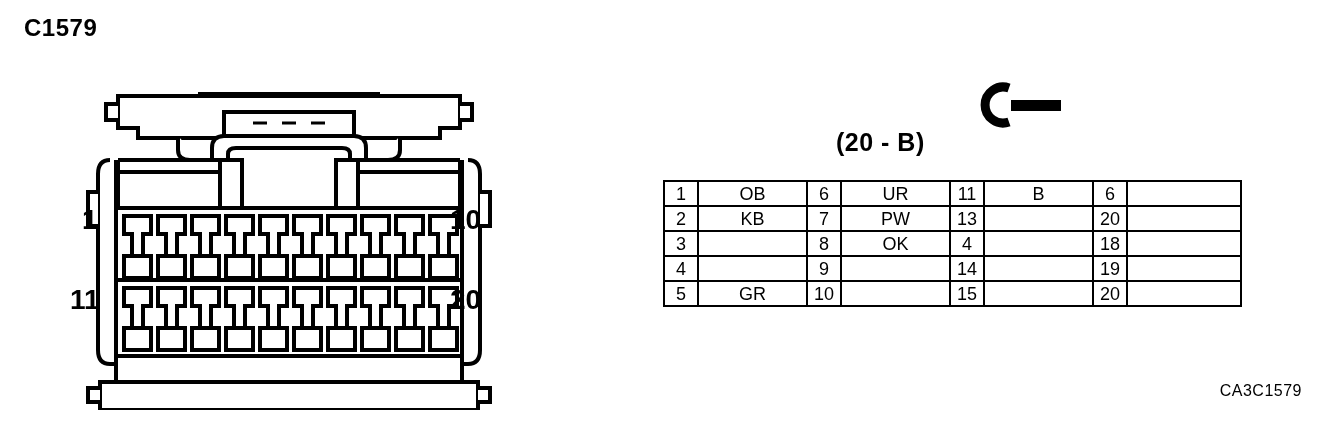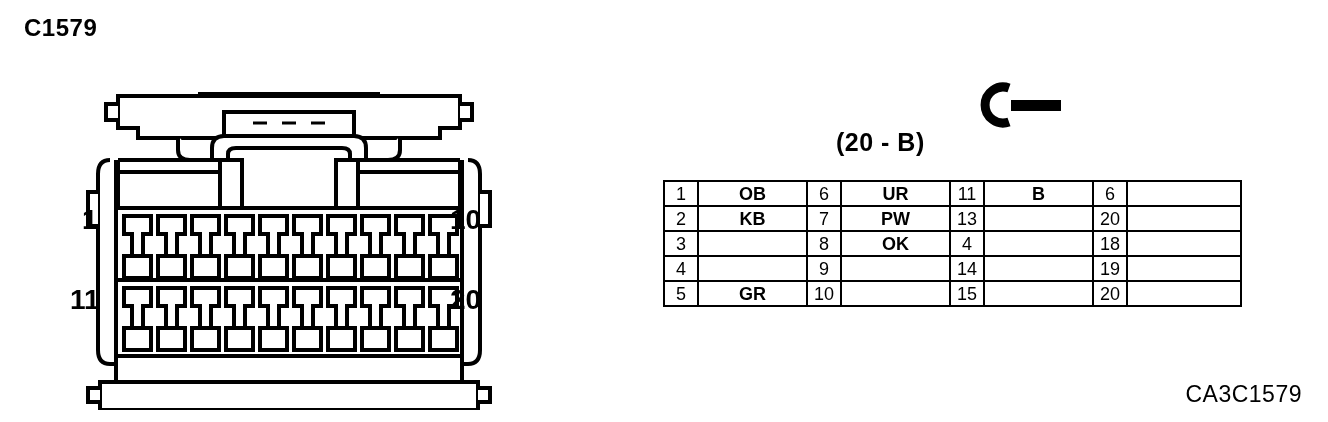--- a/index.html
+++ b/index.html
@@ -26,21 +26,21 @@
     font-weight: bold;
     letter-spacing: 0.5px;
     line-height: 1;
   }
 
   
   #footer-code {
     position: absolute;
     right: 26px;
     top: 383px;
-    font-size: 23px;
+    font-size: 16px;
     font-weight: normal;
     letter-spacing: 0.5px;
     line-height: 1;
   }
 
   
   #connector-illustration {
     position: absolute;
     left: 60px;
     top: 80px;
@@ -91,21 +91,21 @@
     border: 2px solid #000000;
     height: 23px;
     font-size: 18px;
     text-align: center;
     vertical-align: middle;
     padding: 0;
     line-height: 1;
     background: #ffffff;
   }
   #pin-table td.num  { width: 32px;  font-weight: normal; }
-  #pin-table td.val  { width: 107px; font-weight: bold; text-align: center; }
+  #pin-table td.val  { width: 107px; font-weight: normal; text-align: center; }
   #pin-table td.val-wide { width: 112px; }
 </style>
 </head>
 <body>
 
 <div id="page-title">C1579</div>
 
 <svg id="connector-illustration" viewBox="0 0 460 330" width="460" height="330" xmlns="http://www.w3.org/2000/svg">
 
   <g fill="none" stroke="#000000" stroke-width="4" stroke-linejoin="miter">

